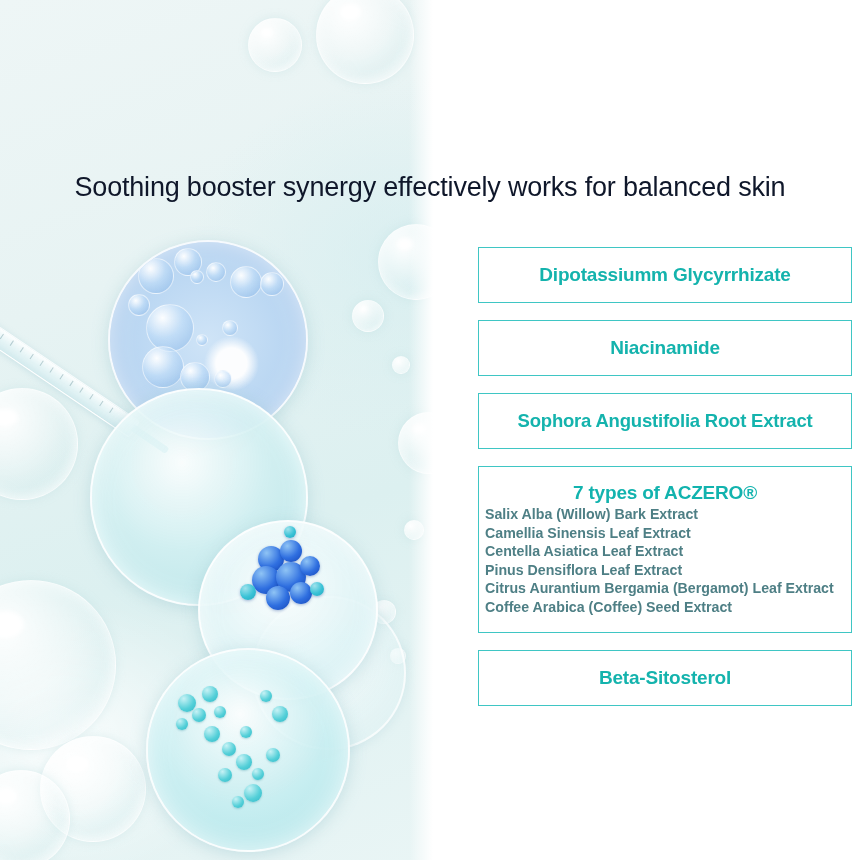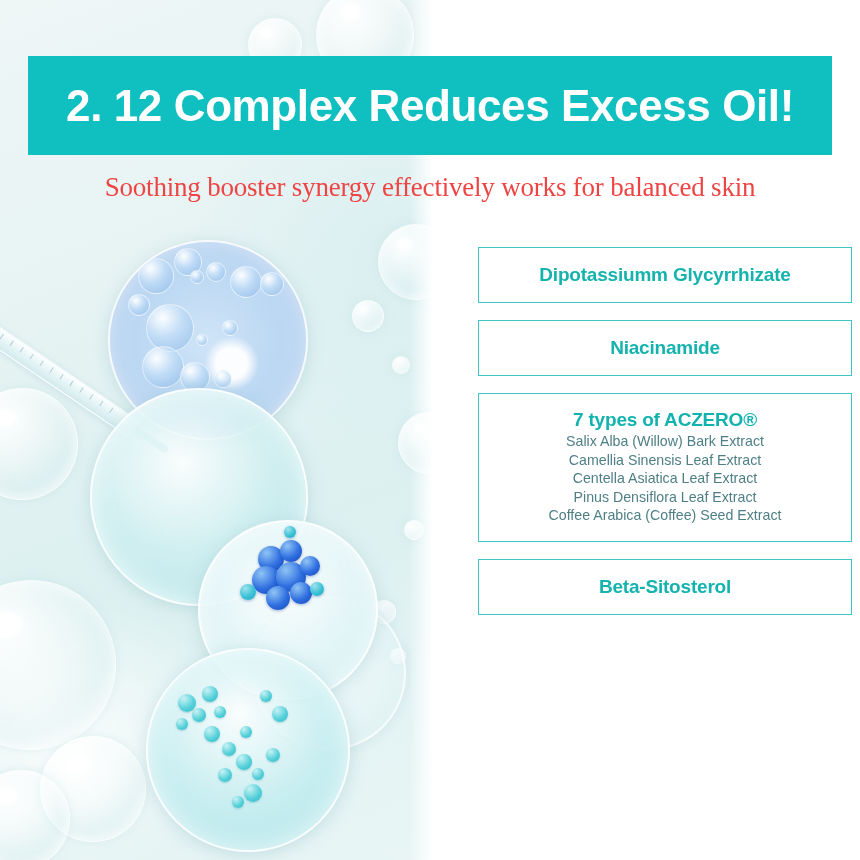--- a/index.html
+++ b/index.html
@@ -106,22 +106,22 @@
     display:flex;align-items:center;justify-content:center;
   }
   .banner h1{
     margin:0;color:#ffffff;
     font-size:44px;font-weight:bold;letter-spacing:-.4px;
     white-space:nowrap;
   }
 
   .subtitle{
     position:absolute;left:0;top:172px;width:860px;
-    text-align:center;color:#ef4444;
-    font-size:27px;font-weight:normal;letter-spacing:-.2px;font-family:Liberation Serif, serif;
+    text-align:center;color:#0f172a;
+    font-size:27px;font-weight:normal;letter-spacing:-.2px;
   }
 
   
   .boxes{position:absolute;left:478px;top:247px;width:404px;}
   .ibox{
     box-sizing:border-box;width:374px;
     border:1.6px solid #3fc6c4;background:#ffffff;
     display:flex;align-items:center;justify-content:center;
     margin-bottom:17px;
   }
@@ -135,21 +135,21 @@
   .acbox{
     box-sizing:border-box;width:374px;padding:15px 6px 16px;
     border:1.6px solid #3fc6c4;background:#ffffff;margin-bottom:17px;
     display:flex;flex-direction:column;align-items:center;
   }
   .acbox .achead{
     color:#12b3ae;font-size:19px;font-weight:bold;margin-bottom:1px;letter-spacing:-.2px;
   }
   .acbox .aclist{width:100%;}
   .acbox .acitem{
-    color:#4e7f85;font-size:14.2px;line-height:18.5px;text-align:center;white-space:nowrap;
+    color:#4e7f85;font-size:14.2px;line-height:18.5px;text-align:left;white-space:nowrap;font-weight:bold;
   }
 </style>
 </head>
 <body>
 
 <div id="page">
 
   <div class="photo">
 
     <div class="bub" style="left:316px;top:-14px;width:96px;height:96px;">
@@ -254,44 +254,45 @@
       <div class="bead" style="left:104px;top:118px;width:12px;height:12px;"></div>
       <div class="bead" style="left:70px;top:118px;width:14px;height:14px;"></div>
       <div class="bead" style="left:96px;top:134px;width:18px;height:18px;"></div>
       <div class="bead" style="left:118px;top:98px;width:14px;height:14px;"></div>
       <div class="bead" style="left:124px;top:56px;width:16px;height:16px;"></div>
       <div class="bead" style="left:112px;top:40px;width:12px;height:12px;"></div>
       <div class="bead" style="left:84px;top:146px;width:12px;height:12px;"></div>
     </div>
   </div>
 
-  <div class="banner">
-    <h1>2. 12 Complex Reduces Excess Oil!</h1>
-  </div>
 
   <div class="subtitle">Soothing booster synergy effectively works for balanced skin</div>
 
   <div class="boxes">
 
     <div class="ibox h56">
       <span class="lbl">Dipotassiumm Glycyrrhizate</span>
     </div>
 
     <div class="ibox h56">
       <span class="lbl">Niacinamide</span>
     </div>
 
+    <div class="ibox h56 wide">
+      <span class="lbl">Sophora Angustifolia Root Extract</span>
+    </div>
 
     <div class="acbox">
       <div class="achead">7 types of ACZERO®</div>
       <div class="aclist">
         <div class="acitem">Salix Alba (Willow) Bark Extract</div>
         <div class="acitem">Camellia Sinensis Leaf Extract</div>
         <div class="acitem">Centella Asiatica Leaf Extract</div>
         <div class="acitem">Pinus Densiflora Leaf Extract</div>
+        <div class="acitem">Citrus Aurantium Bergamia (Bergamot) Leaf Extract</div>
         <div class="acitem">Coffee Arabica (Coffee) Seed Extract</div>
       </div>
     </div>
 
 
     <div class="ibox h56">
       <span class="lbl">Beta-Sitosterol</span>
     </div>
 
   </div>

